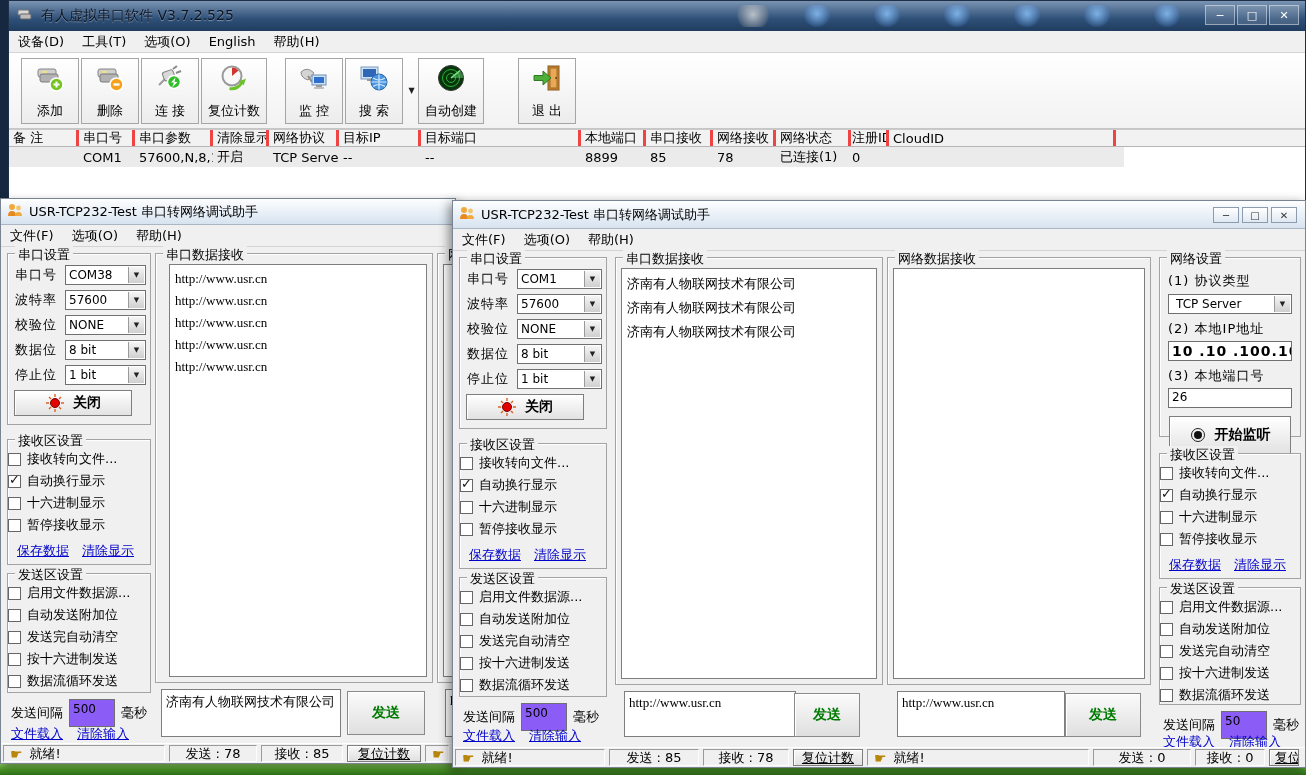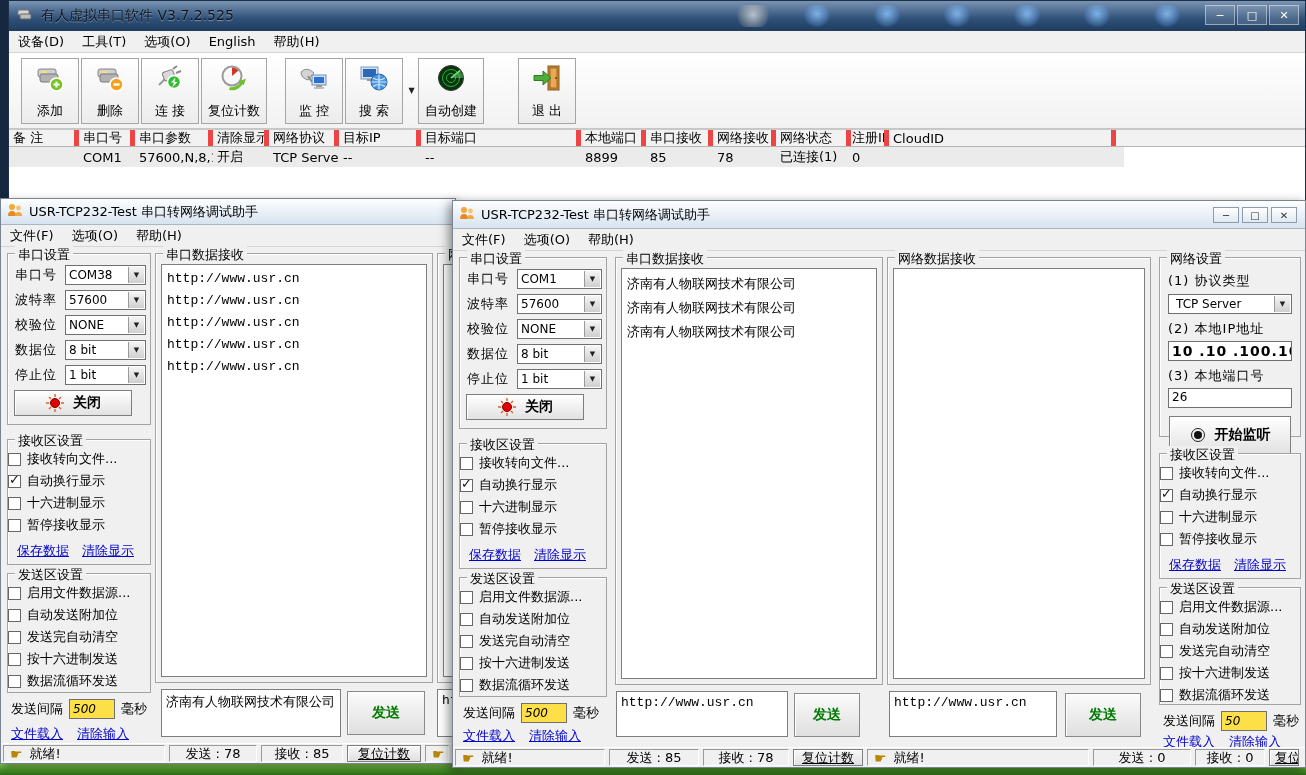--- a/index.html
+++ b/index.html
@@ -13,50 +13,50 @@
   .fldrow { display:flex; align-items:center; margin:5px 4px 0 7px; height:20px; }
   .fldrow .lbl { width:50px; font-size:13px; letter-spacing:1px; white-space:nowrap; }
   .select { flex:1; height:20px; background:#fff; border:1px solid #707070; position:relative; display:flex; align-items:center; padding-left:3px; font-size:12px; }
   .select .dd { position:absolute; right:1px; top:1px; bottom:1px; width:16px; background:linear-gradient(#f5f5f5,#cfcfcf); border-left:1px solid #9a9a9a; display:flex; align-items:center; justify-content:center; font-size:7px; color:#222; }
   .btn { background:linear-gradient(#ffffff,#e2e2e2); border:1px solid #7e7e7e; box-shadow:1px 1px 0 #fff inset; display:flex; align-items:center; justify-content:center; font-size:14px; font-weight:bold; cursor:default; }
   .cbrow { display:flex; align-items:center; height:22px; font-size:13px; white-space:nowrap; }
   .box { width:13px; height:13px; background:#fff; border:1px solid #666; margin-right:6px; position:relative; flex:none; }
   .box.checked::after { content:"✓"; position:absolute; top:-4px; left:0px; font-size:13px; font-weight:bold; color:#111; }
   .link { color:#0000cc; text-decoration:underline; font-size:13px; white-space:nowrap; cursor:default; }
   .dataarea { position:absolute; background:#fff; border:1px solid #7e7e7e; overflow:hidden; padding:3px 5px; }
-  .mono { font-family:Liberation Mono, monospace; }
+  .mono { font-family:Liberation Serif, serif;margin-left:8px; }
   .sendbox { position:absolute; background:#fff; border:1px solid #7e7e7e; overflow:hidden; padding:3px 4px; font-size:13px; }
   .sendbtn { position:absolute; background:linear-gradient(#fbfbfb,#dfdfdf); border:1px solid #8a8a8a; box-shadow:1px 1px 0 #fff inset; display:flex; align-items:center; justify-content:center; color:#007a00; font-weight:bold; font-size:14px; }
   .statusbar { position:absolute; left:0; right:0; bottom:0; height:20px; background:#f0f0f0; border-top:1px solid #fff; display:flex; align-items:stretch; padding:1px 2px; font-size:13px; }
   .seg { border:1px solid; border-color:#9a9a9a #fdfdfd #fdfdfd #9a9a9a; display:flex; align-items:center; justify-content:center; margin-right:4px; padding:0 6px; overflow:hidden; white-space:nowrap; }
   .seg.lft { justify-content:flex-start; }
   .seg-btn { border:1px solid #7e7e7e; background:linear-gradient(#f8f8f8,#e0e0e0); box-shadow:1px 1px 0 #fff inset; display:flex; align-items:center; justify-content:center; margin-right:4px; padding:0 4px; text-decoration:underline; white-space:nowrap; overflow:hidden; }
   .hand { color:#b8860b; font-size:14px; margin-right:7px; }
   .menubar { height:22px; background:#f0f0f0; border-bottom:1px solid #d4d4d4; display:flex; align-items:center; font-size:13px; }
   .menubar span { padding:0 9px; }
   .ctitle { height:26px; display:flex; align-items:center; background:linear-gradient(#fdfeff,#d7e3f0); border-bottom:1px solid #aab6c2; padding:0 6px; font-size:13px; }
   .ctitle .ttl { margin-left:6px; white-space:nowrap; }
   .intervalrow { position:absolute; display:flex; align-items:center; font-size:13px; }
-  .intervalrow .ibox { width:46px; height:20px; background:#fde047; border:1px solid #707070; padding:2px 3px; margin:0 6px; font-size:12px;font-style:italic; }
+  .intervalrow .ibox { width:46px; height:28px; background:#8b5cf6; border:1px solid #707070; padding:2px 3px; margin:0 6px; font-size:12px; }
   .linksrow { position:absolute; display:flex; gap:14px; }
 
   
   #vcom { left:8px; top:0; width:1298px; height:763px; background:#fff; border:1px solid #1d3048; }
   #vcom .titlebar { height:30px; background:linear-gradient(180deg,#7b94b3,#2e5078 60%,#203c5e); display:flex; align-items:center; padding:8px 8px; position:relative; }
   #vcom .titlebar .ttl { margin-left:8px; color:#0b1422; text-shadow:0 1px 1px rgba(255,255,255,.4); font-size:14px; white-space:nowrap; }
   .blob { position:absolute; top:4px; width:26px; height:22px; border-radius:7px; background:radial-gradient(circle at 50% 40%, rgba(130,185,240,.9), rgba(80,130,195,.3) 65%, transparent 75%); }
   .blob.gray { background:radial-gradient(circle at 50% 45%, rgba(215,215,215,.8), rgba(150,150,150,.25) 70%, transparent 78%); width:34px; }
   .wbtn { width:30px; height:20px; margin-left:2px; background:rgba(255,255,255,.14); border:1px solid rgba(255,255,255,.45); color:#fff; display:flex; align-items:center; justify-content:center; font-size:11px; }
   #vcom .toolbar { height:76px; background:linear-gradient(#ffffff,#f2f2f2); border-bottom:1px solid #c6c6c6; display:flex; align-items:center; padding-left:12px; }
   .tbtn { width:58px; height:66px; border:1px solid #a5a5a5; background:linear-gradient(#ffffff,#ececec); display:flex; flex-direction:column; align-items:center; justify-content:space-between; padding:4px 0 3px; margin-right:2px; font-size:13px; white-space:nowrap; }
   .tbtn.wide { width:66px; }
   .tsep { width:16px; }
   .tdd { width:13px; height:66px; display:flex; align-items:center; justify-content:center; font-size:8px; color:#222; }
   .thead { display:flex; height:18px; background:#f2f2f2; border-top:1px solid #c9c9c9; border-bottom:1px solid #b5b5b5; font-size:13px; }
-  .th { display:flex; align-items:center; padding:0 4px; border-right:5px solid #ef4444; overflow:hidden; white-space:nowrap; }
+  .th { display:flex; align-items:center; padding:0 4px; border-right:3px solid #ef4444; overflow:hidden; white-space:nowrap; }
   .trow { display:flex; height:20px; background:#ebebeb; width:1115px; font-size:13px; }
   .td { display:flex; align-items:center; padding:0 4px; overflow:hidden; white-space:nowrap; }
 
   
   #asst-left { left:0; top:198px; width:456px; height:566px; border:1px solid #7a8594; box-shadow:3px 3px 8px rgba(0,0,0,.35); overflow:hidden; z-index:3; }
   #asst-right { left:452px; top:200px; width:854px; height:568px; border:1px solid #7a8594; box-shadow:-3px 3px 10px rgba(0,0,0,.45); overflow:hidden; z-index:4; }
   .cwbtn { width:26px; height:16px; margin-left:3px; background:linear-gradient(#ffffff,#dfe8f2); border:1px solid #8c9cac; color:#333; display:flex; align-items:center; justify-content:center; font-size:10px; }
   .datalines div { line-height:22px; font-size:13px; white-space:pre; }
   .datalines.cn div { font-family:"DejaVu Sans", sans-serif; line-height:24px; font-size:13px; }
   .closebtn { position:absolute; left:6px; width:118px; height:26px; }

